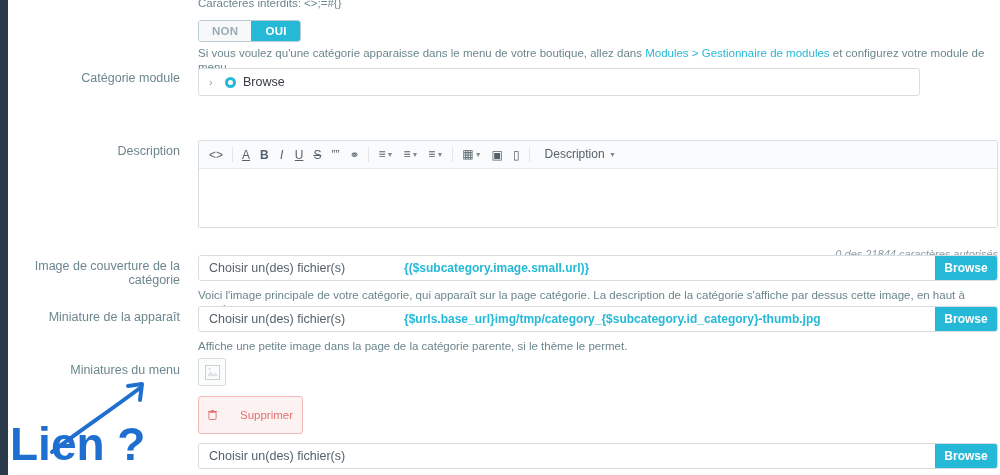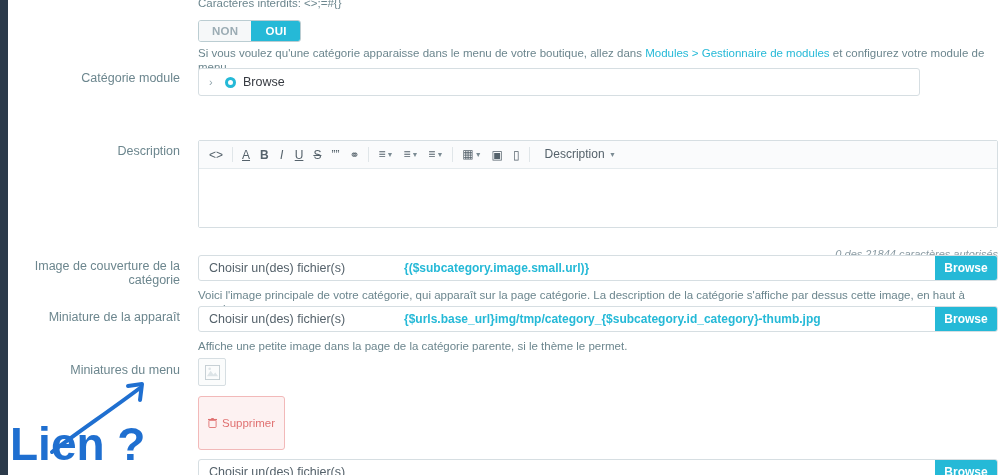--- a/index.html
+++ b/index.html
@@ -196,27 +196,27 @@
   .thumb-box {
     width: 28px; height: 28px;
     border: 1px solid #d6dee2;
     border-radius: 2px;
     background: #fbfcfc;
     display: flex; align-items: center; justify-content: center;
   }
   .btn-delete {
     display: inline-flex;
     align-items: center;
-    gap: 5px;
+    gap: 23px;
     border: 1px solid #f2b9b9;
     border-radius: 3px;
     background: #fdf2f2;
     color: #e07171;
     font-size: 11.5px;
-    padding: 20px 9px;
+    padding: 12px 9px;
     line-height: 12px;
   }
   .top-clip {
     position: absolute;
     left: 198px; top: -2px;
     color: #6c868e;
     font-size: 11.5px;
   }
   
   .annot {

